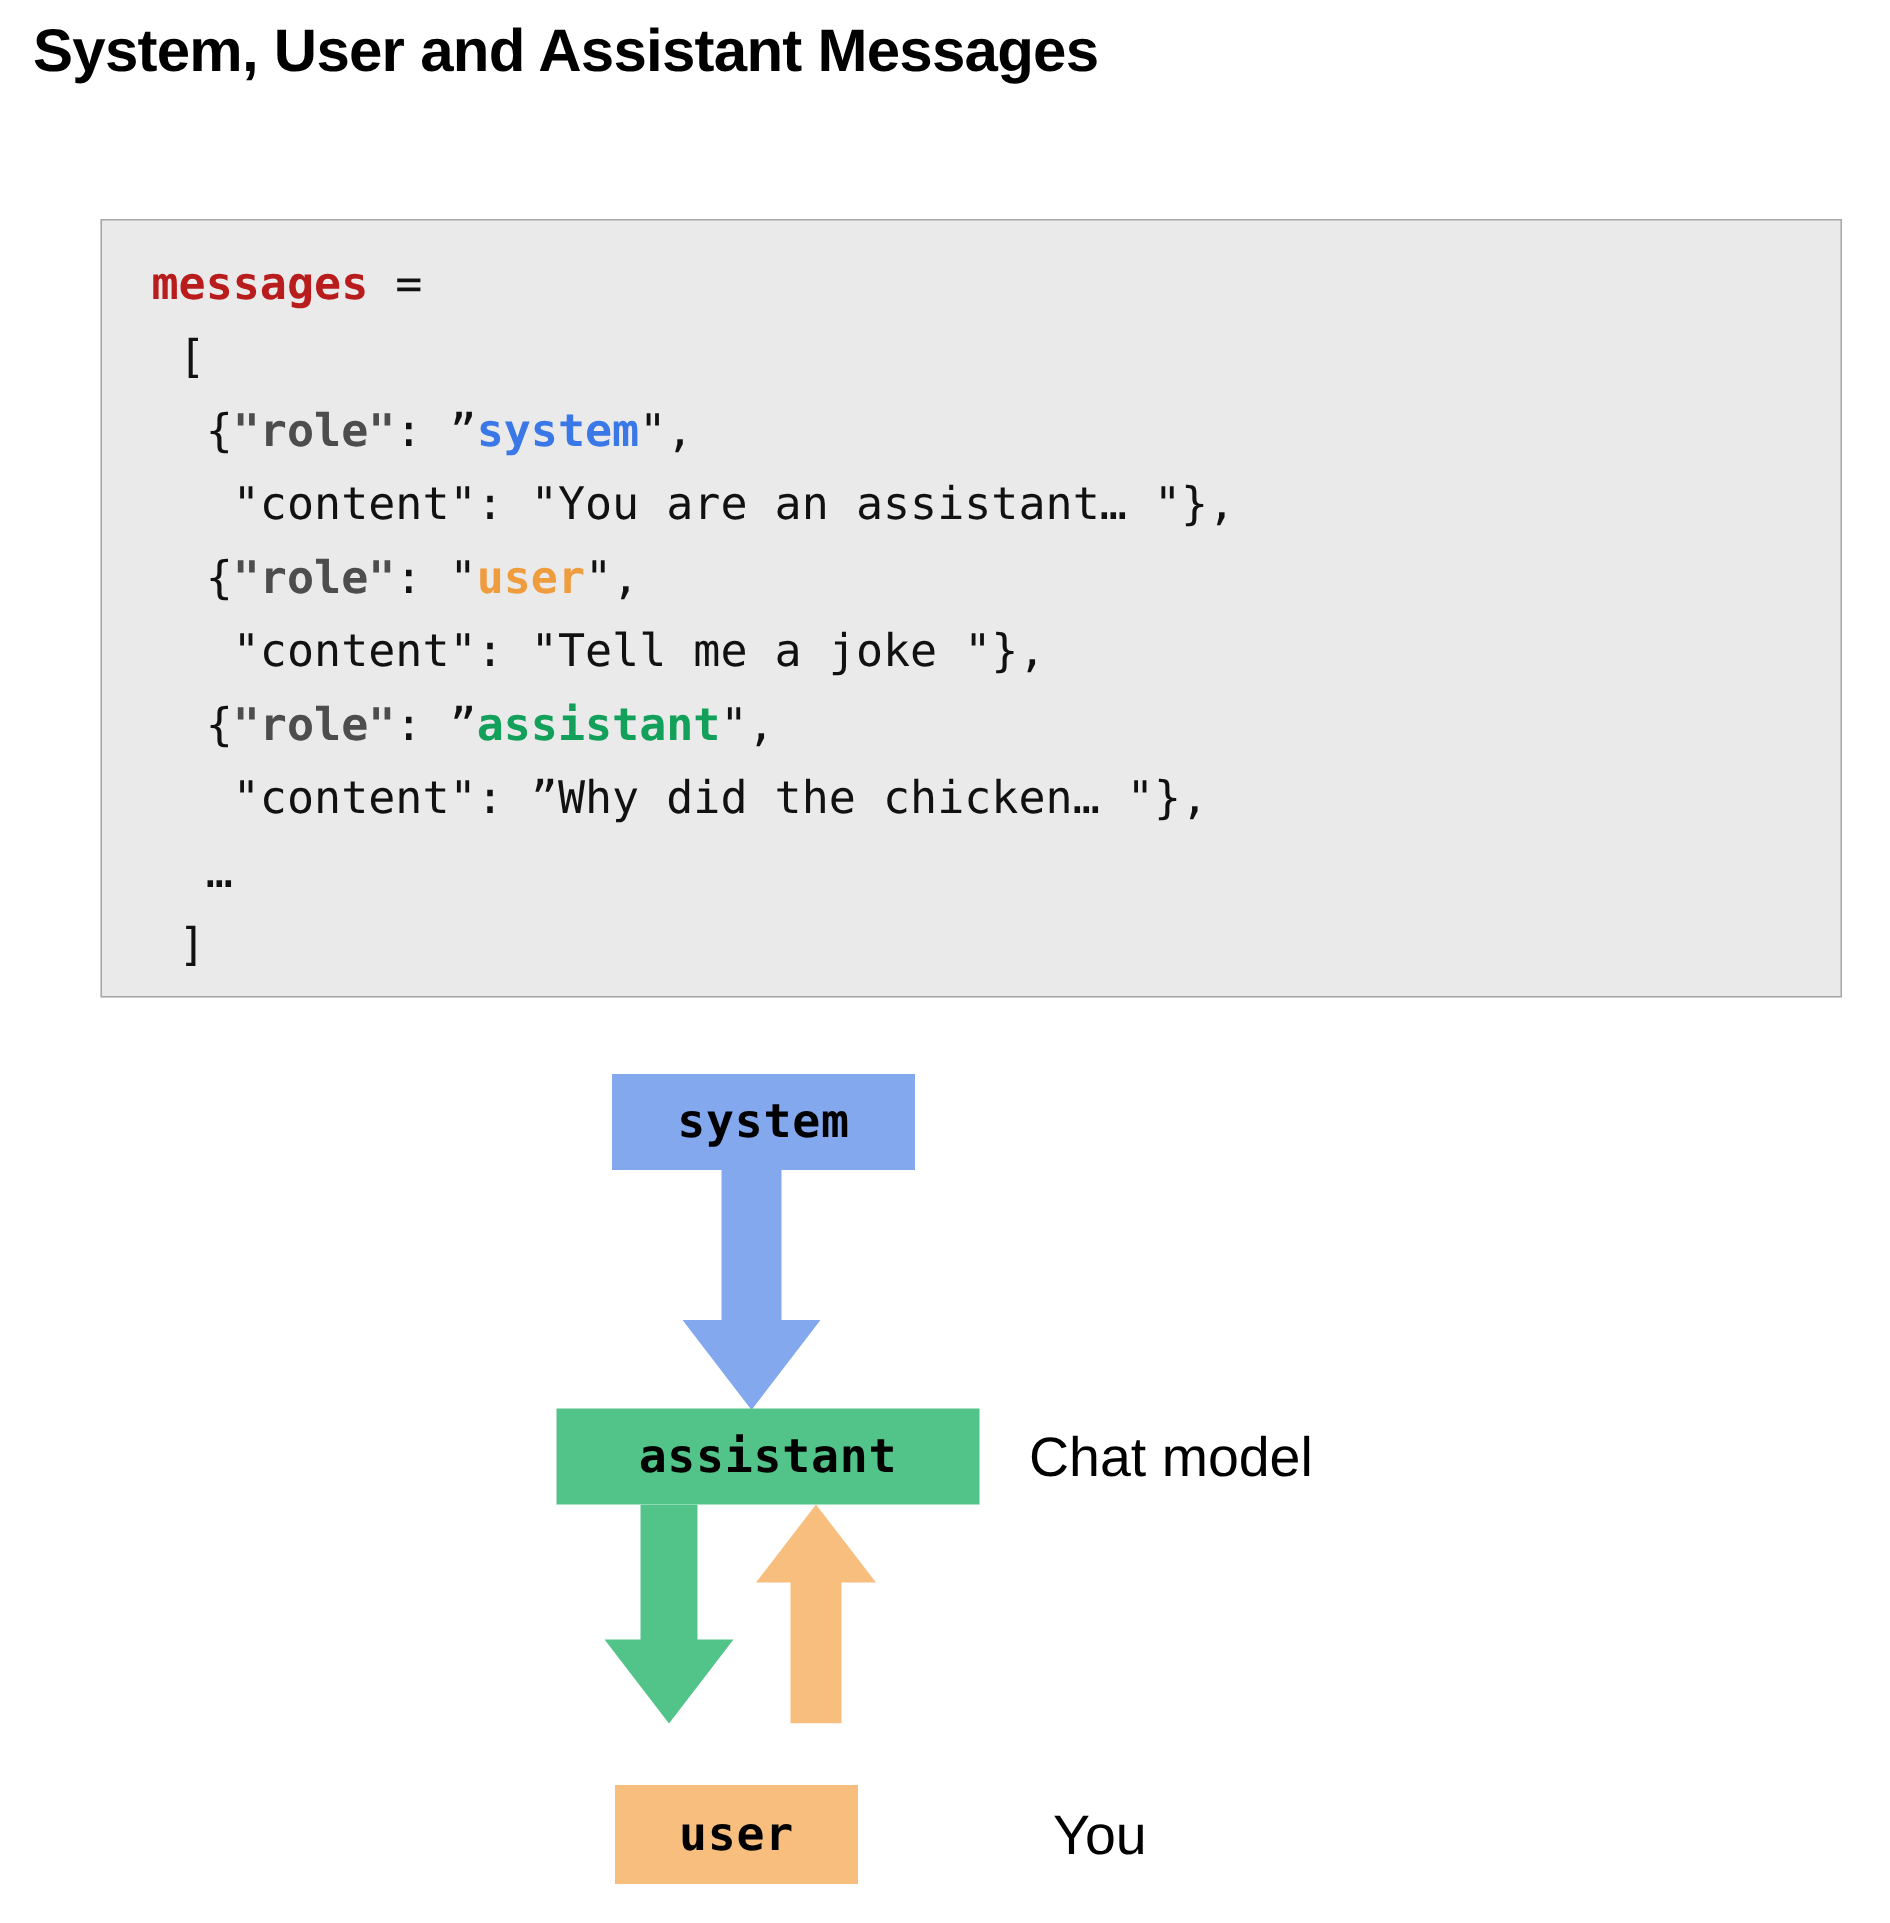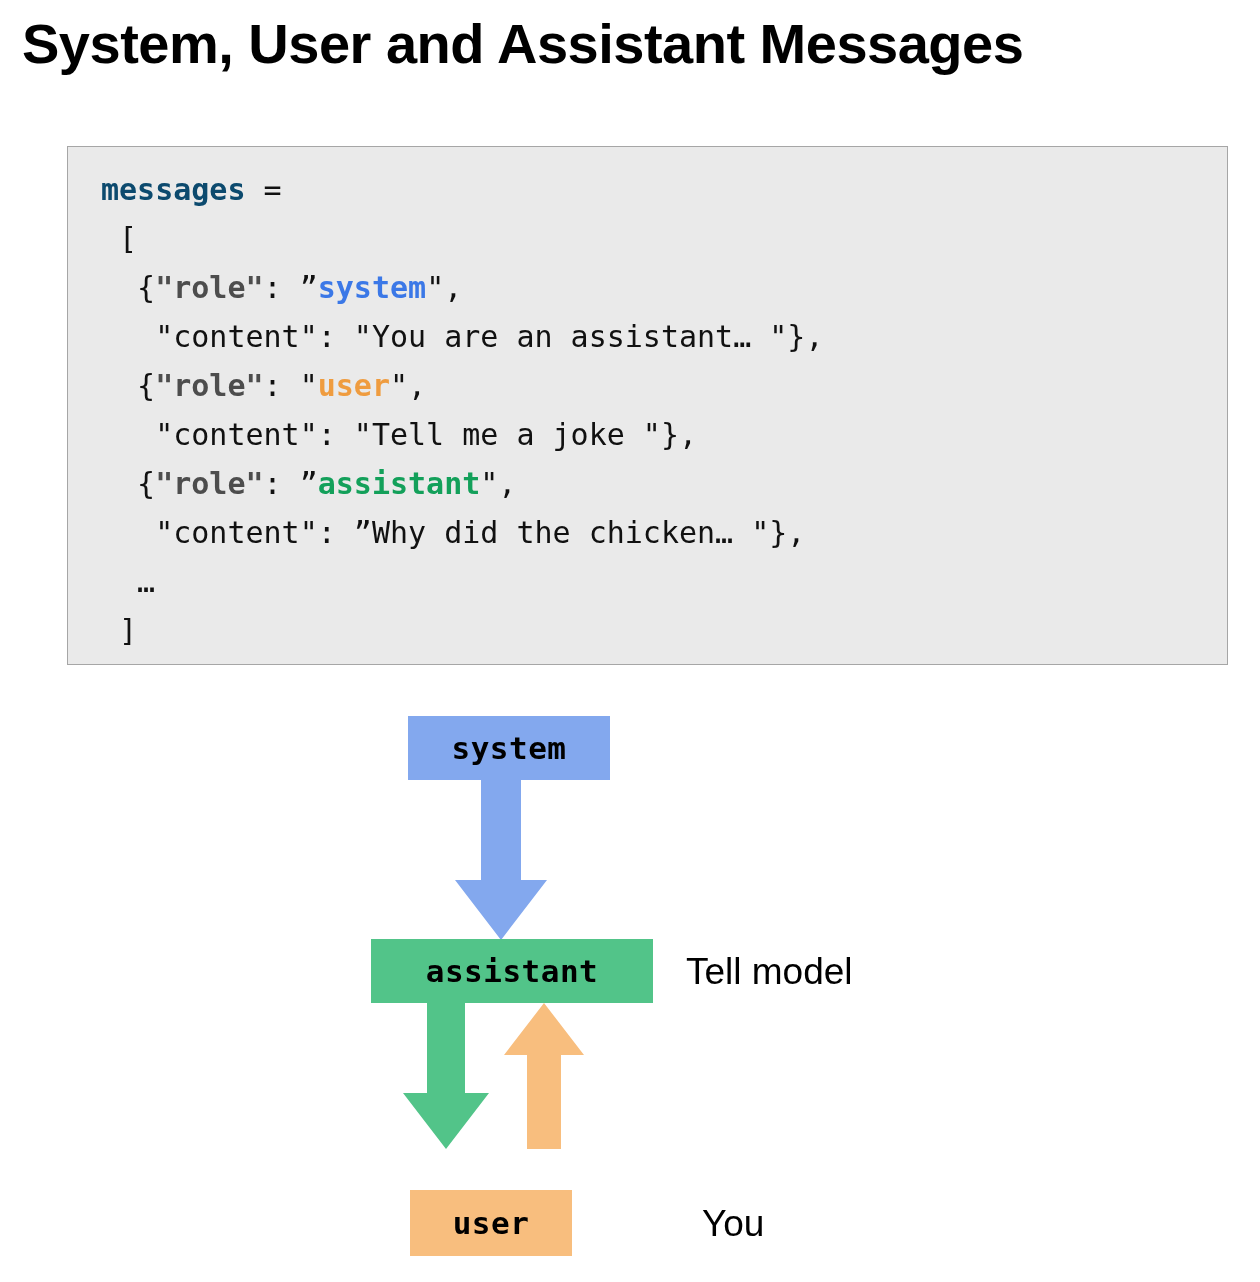--- a/index.html
+++ b/index.html
@@ -16,21 +16,21 @@
     -webkit-font-smoothing: antialiased;
   }
 
   
   .slide-title {
     position: absolute;
     left: 22px;
     top: 8px;
     font-family: "Liberation Sans", sans-serif;
     font-weight: 700;
-    font-size: 56px;
+    font-size: 40px;
     letter-spacing: -0.5px;
     color: #000000;
     white-space: nowrap;
     line-height: 1.3;
   }
 
   
   .code-block {
     position: absolute;
     left: 67px;
@@ -50,21 +50,21 @@
     font-family: "DejaVu Sans Mono", "Liberation Mono", monospace;
     font-size: 30px;
     line-height: 49px;
     color: #111111;
     white-space: pre;
   }
   .code-line {
     white-space: pre;
     height: 49px;
   }
-  .tok-var    { color: #0c4a6e; font-weight: 700; }
+  .tok-var    { color: #b91c1c; font-weight: 700; }
   .tok-key    { color: #4d4d4d; font-weight: 700; }
   .tok-system { color: #3b78e7; font-weight: 700; }
   .tok-user   { color: #ef9c3f; font-weight: 700; }
   .tok-asst   { color: #13a05a; font-weight: 700; }
   .tok-plain  { color: #111111; }
 
   
   .diagram { position: absolute; left: 0; top: 660px; width: 1260px; height: 622px; }
 
   .role-box {
@@ -113,21 +113,21 @@
 
   <div class="role-box box-system">system</div>
 
   <div class="arrow arrow-system">
     <svg viewBox="0 0 92 160" width="92" height="160" aria-hidden="true">
       <polygon points="26,0 66,0 66,100 92,100 46,160 0,100 26,100" fill="#83a8ee"></polygon>
     </svg>
   </div>
 
   <div class="role-box box-assistant">assistant</div>
-  <div class="side-label label-assistant">Tell model</div>
+  <div class="side-label label-assistant">Chat model</div>
 
   <div class="arrow arrow-down">
     <svg viewBox="0 0 86 146" width="86" height="146" aria-hidden="true">
       <polygon points="24,0 62,0 62,90 86,90 43,146 0,90 24,90" fill="#52c489"></polygon>
     </svg>
   </div>
 
   <div class="arrow arrow-up">
     <svg viewBox="0 0 80 146" width="80" height="146" aria-hidden="true">
       <polygon points="40,0 80,52 57,52 57,146 23,146 23,52 0,52" fill="#f8be7e"></polygon>

